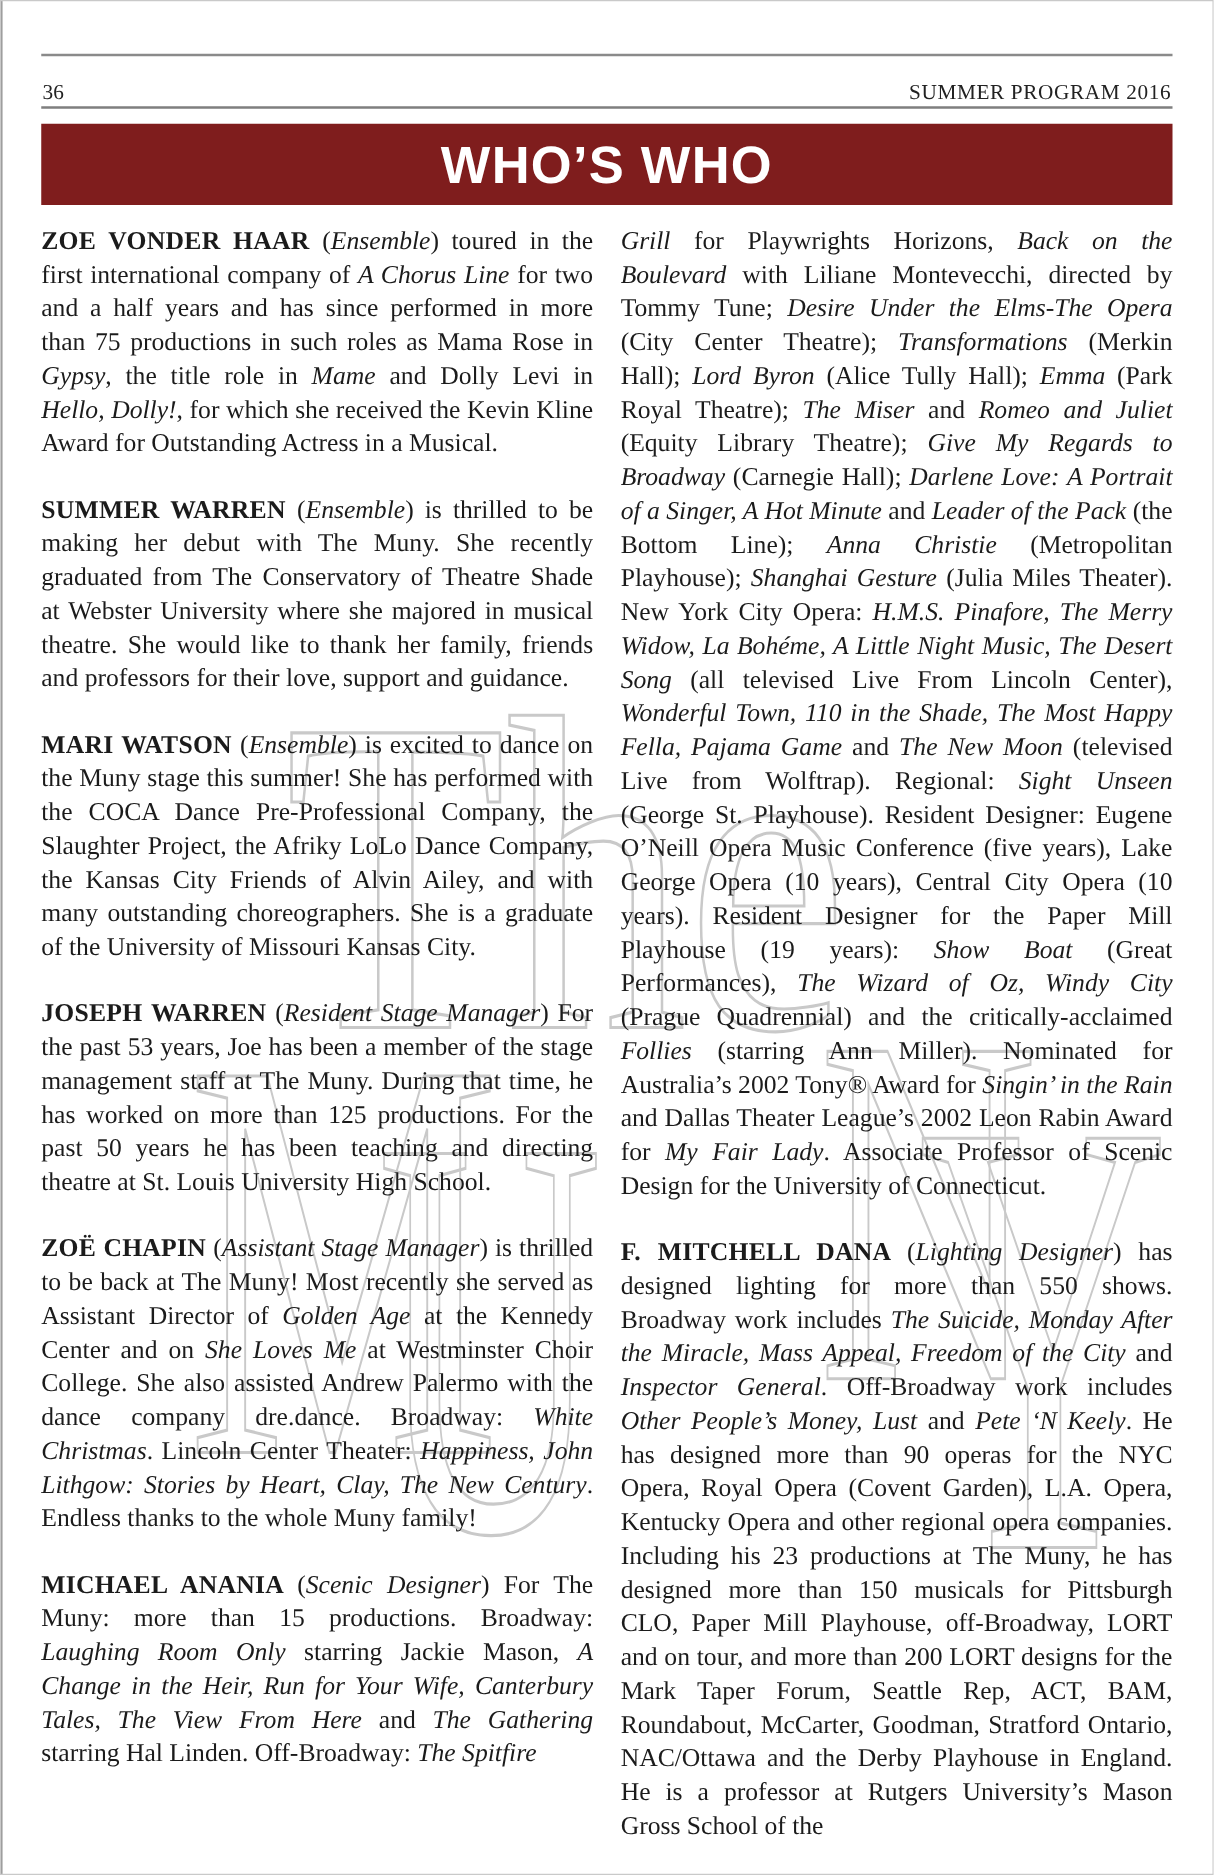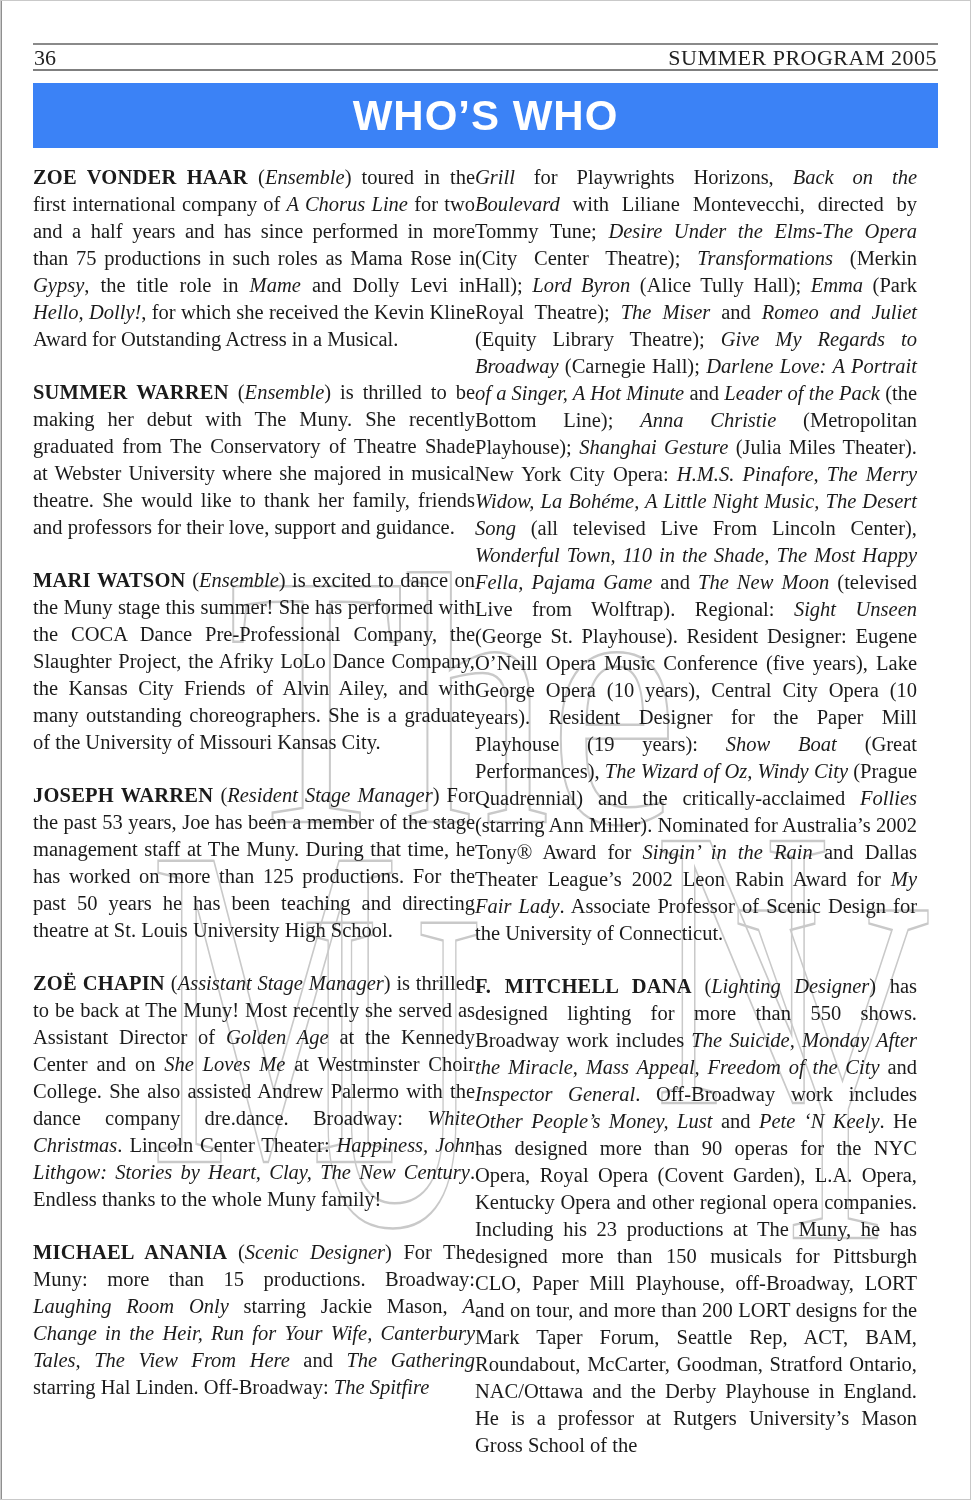--- a/index.html
+++ b/index.html
@@ -14,42 +14,43 @@
   }
   .watermark{
     position:absolute;left:0;top:0;width:971px;height:1500px;
     z-index:0;pointer-events:none;
   }
   .content{position:relative;z-index:1;}
   .header{margin:43px 33px 0 33px;}
   .rule-top{border-top:2px solid #8a8a8a;}
   .header-row{
     display:flex;justify-content:space-between;align-items:baseline;
-    padding:3px 1px 2px 1px;
-    font-size:22px;line-height:19px;color:#222;
+    padding:19px 1px 2px 1px;
+    font-size:17px;line-height:19px;color:#222;
   }
   .program-title{letter-spacing:0.5px;}
   .rule-bottom{border-bottom:2px solid #7f7f7f;}
   .banner{
     margin:12px 33px 0 33px;
     height:65px;
-    background:#3b82f6;
+    background:#7f1d1d;
     display:flex;align-items:center;justify-content:center;
   }
   .banner h1{
     margin:0;
     font-family:"Liberation Sans","DejaVu Sans",sans-serif;
     font-weight:bold;
     font-size:42px;
     letter-spacing:1px;
     color:#ffffff;
   }
   .columns{
     display:flex;
     margin:16px 33px 0 33px;
+    gap:22px;
   }
   .col{width:442px;}
   p.bio{
     margin:0 0 26px 0;
     font-size:20.5px;
     line-height:27px;
     text-align:justify;
     color:#1b1b1b;
   }
   p.bio:last-child{margin-bottom:0;}
@@ -70,21 +71,21 @@
       <text x="735" y="1238" font-size="500" textLength="200" lengthAdjust="spacingAndGlyphs">Y</text>
     </g>
   </svg>
 
   <div class="content">
 
     <header class="header">
       <div class="rule-top"></div>
       <div class="header-row">
         <span class="page-number">36</span>
-        <span class="program-title">SUMMER PROGRAM 2005</span>
+        <span class="program-title">SUMMER PROGRAM 2016</span>
       </div>
       <div class="rule-bottom"></div>
     </header>
 
     <div class="banner">
       <h1>WHO’S WHO</h1>
     </div>
 
     <main class="columns">
       <div class="col">

